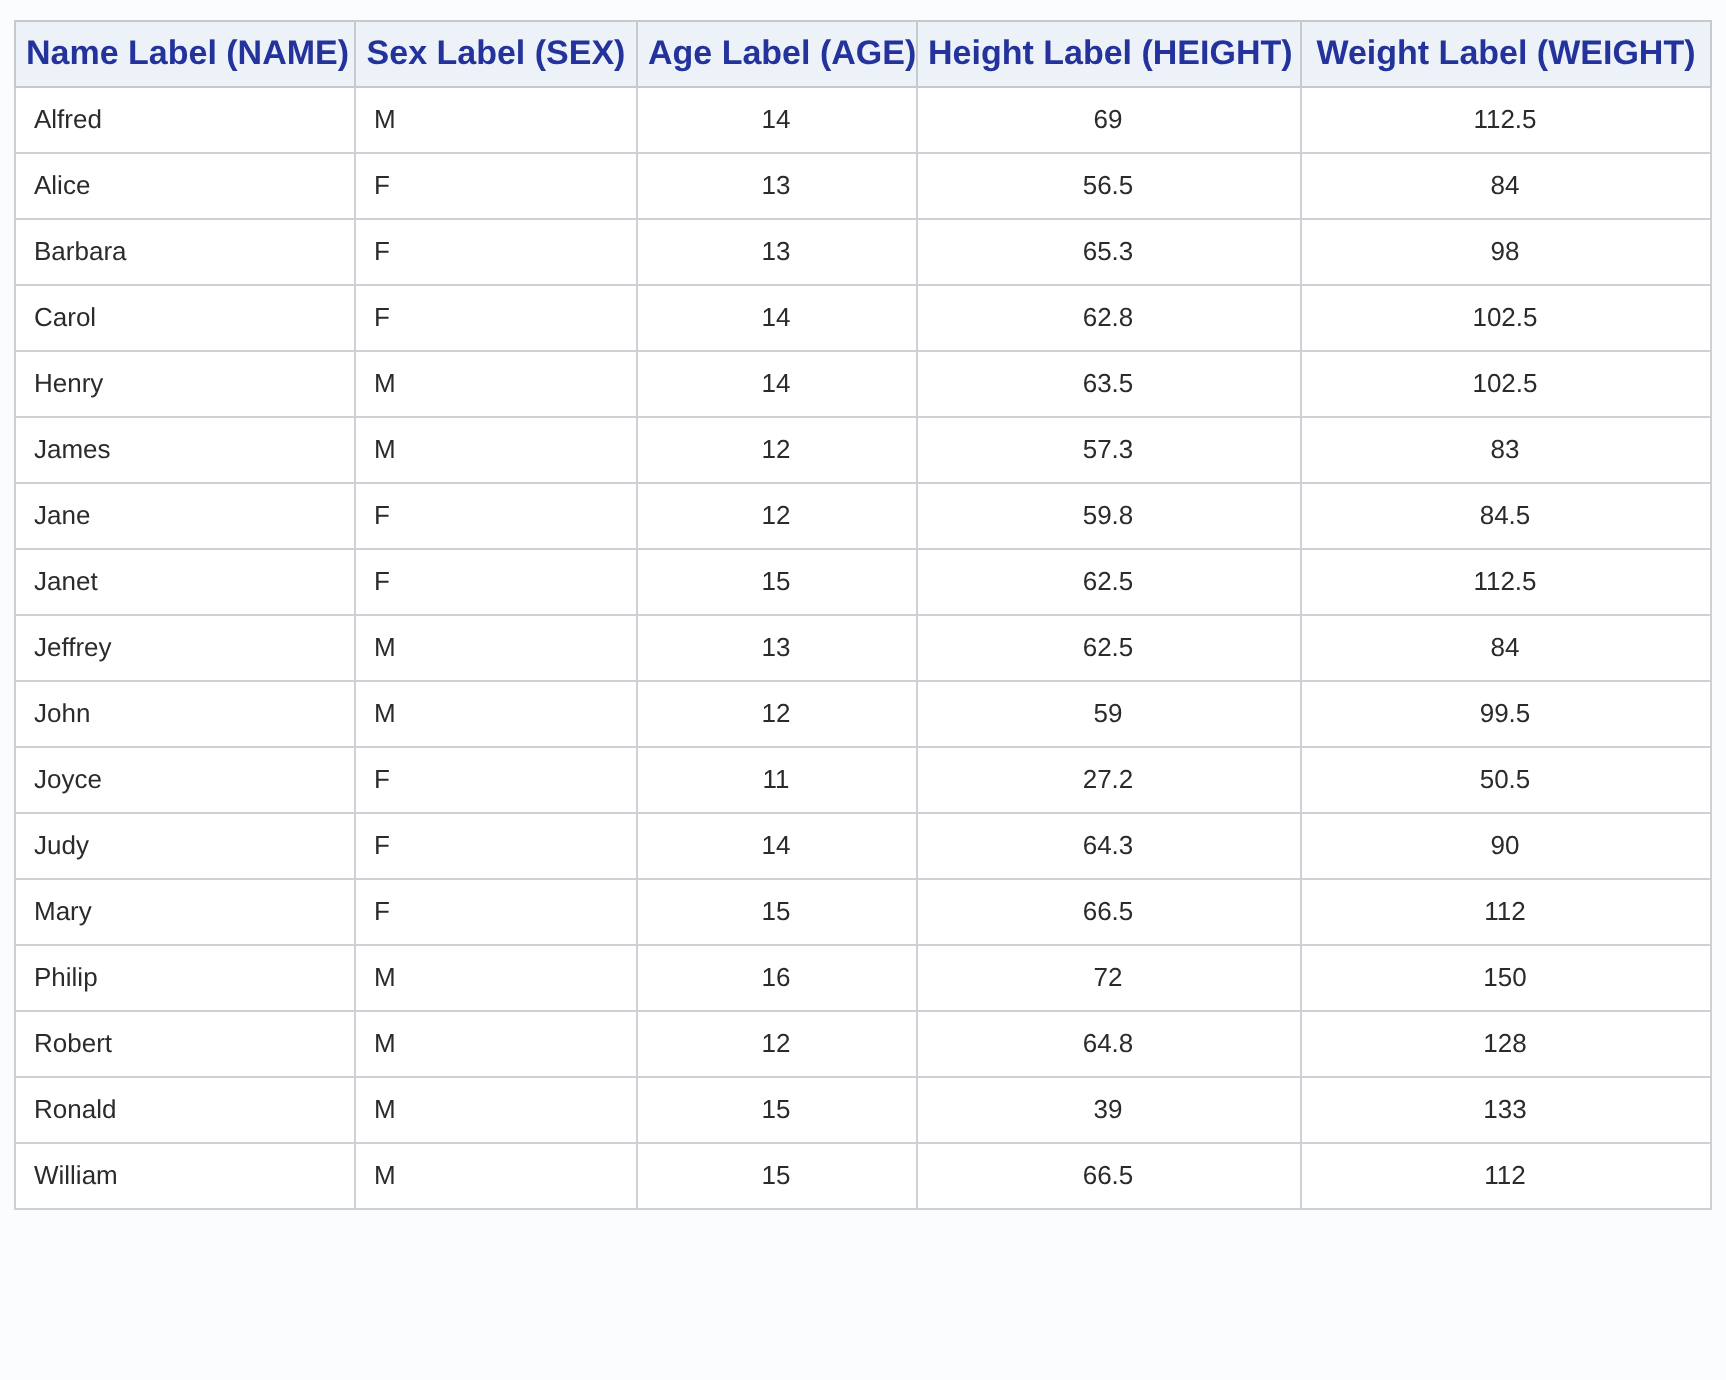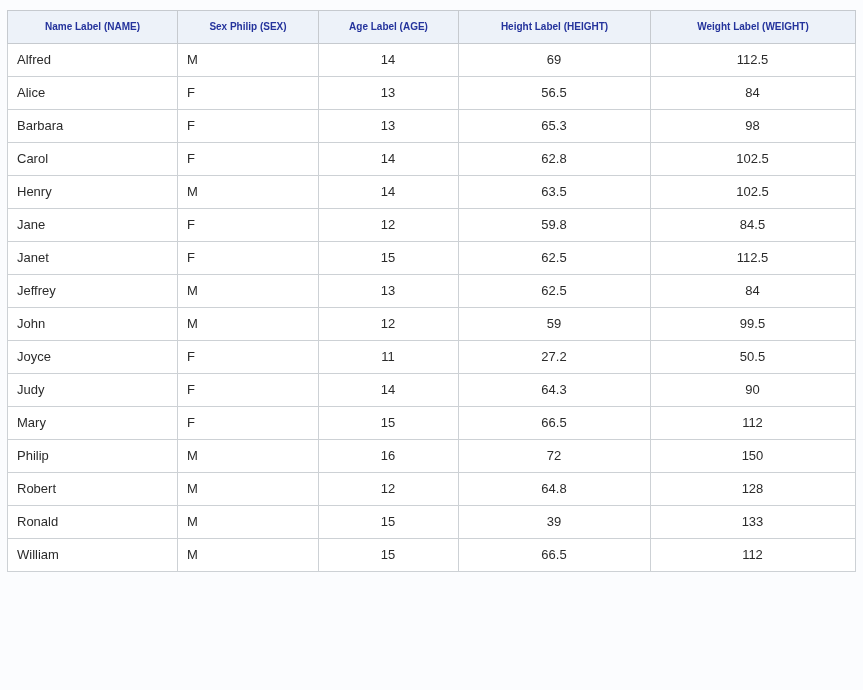--- a/index.html
+++ b/index.html
@@ -18,21 +18,21 @@
     border-collapse: collapse;
     table-layout: fixed;
     width: 848px;
     background: #ffffff;
     border: 1px solid #b3b8bd;
   }
   table.sas-table th {
     background: #edf2f9;
     color: #24339c;
     font-weight: bold;
-    font-size: 10px;
+    font-size: 17px;
     line-height: 16px;
     text-align: center;
     padding: 8px 5px;
     border: 1px solid #c6cacf;
     overflow: hidden;
     white-space: nowrap;
   }
   table.sas-table td {
     font-size: 13px;
     line-height: 16px;
@@ -59,21 +59,21 @@
     <colgroup>
       <col class="c-name">
       <col class="c-sex">
       <col class="c-age">
       <col class="c-height">
       <col class="c-weight">
     </colgroup>
     <thead>
       <tr id="header-row">
           <th>Name Label (NAME)</th>
-          <th>Sex Philip (SEX)</th>
+          <th>Sex Label (SEX)</th>
           <th>Age Label (AGE)</th>
           <th>Height Label (HEIGHT)</th>
           <th>Weight Label (WEIGHT)</th>
         </tr>
     </thead>
     <tbody id="table-body">
         <tr>
           <td class="align-left">Alfred</td>
           <td class="align-left">M</td>
           <td class="align-right">14</td>
@@ -100,20 +100,27 @@
           <td class="align-right">14</td>
           <td class="align-right">62.8</td>
           <td class="align-right">102.5</td>
         </tr>
         <tr>
           <td class="align-left">Henry</td>
           <td class="align-left">M</td>
           <td class="align-right">14</td>
           <td class="align-right">63.5</td>
           <td class="align-right">102.5</td>
+        </tr>
+        <tr>
+          <td class="align-left">James</td>
+          <td class="align-left">M</td>
+          <td class="align-right">12</td>
+          <td class="align-right">57.3</td>
+          <td class="align-right">83</td>
         </tr>
         <tr>
           <td class="align-left">Jane</td>
           <td class="align-left">F</td>
           <td class="align-right">12</td>
           <td class="align-right">59.8</td>
           <td class="align-right">84.5</td>
         </tr>
         <tr>
           <td class="align-left">Janet</td>

